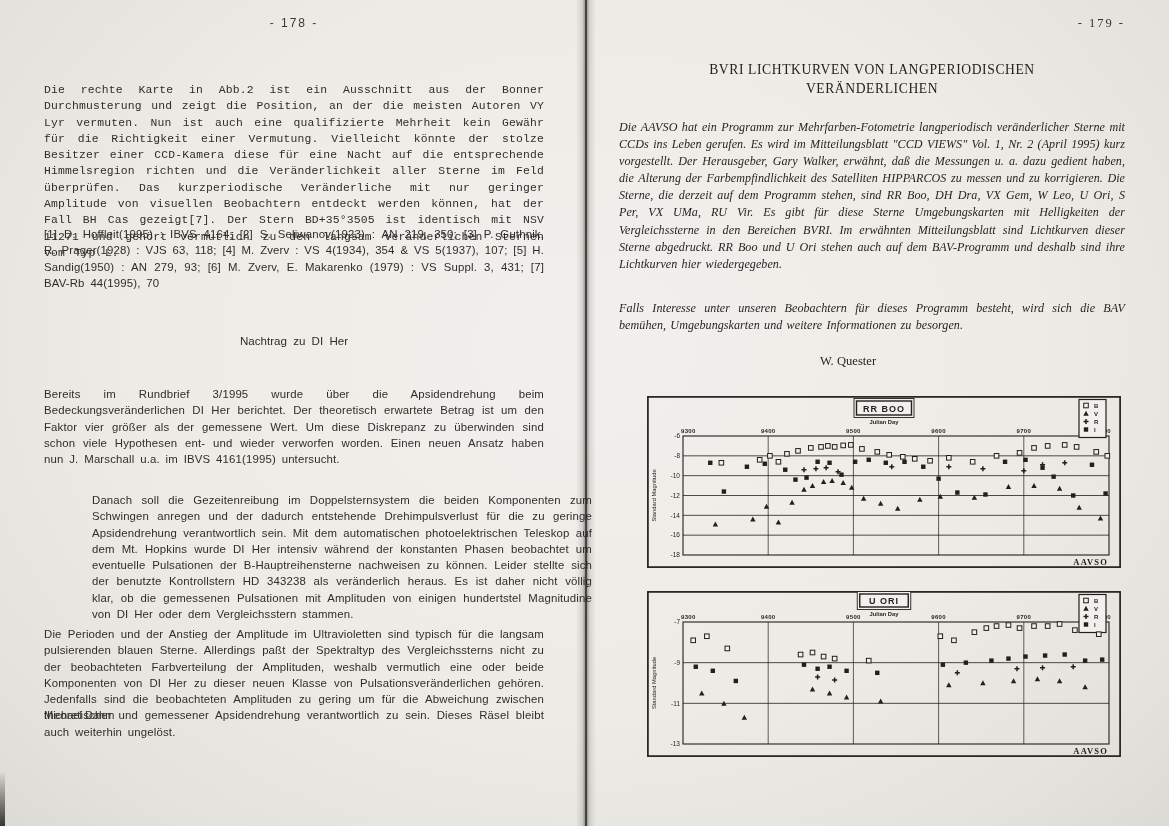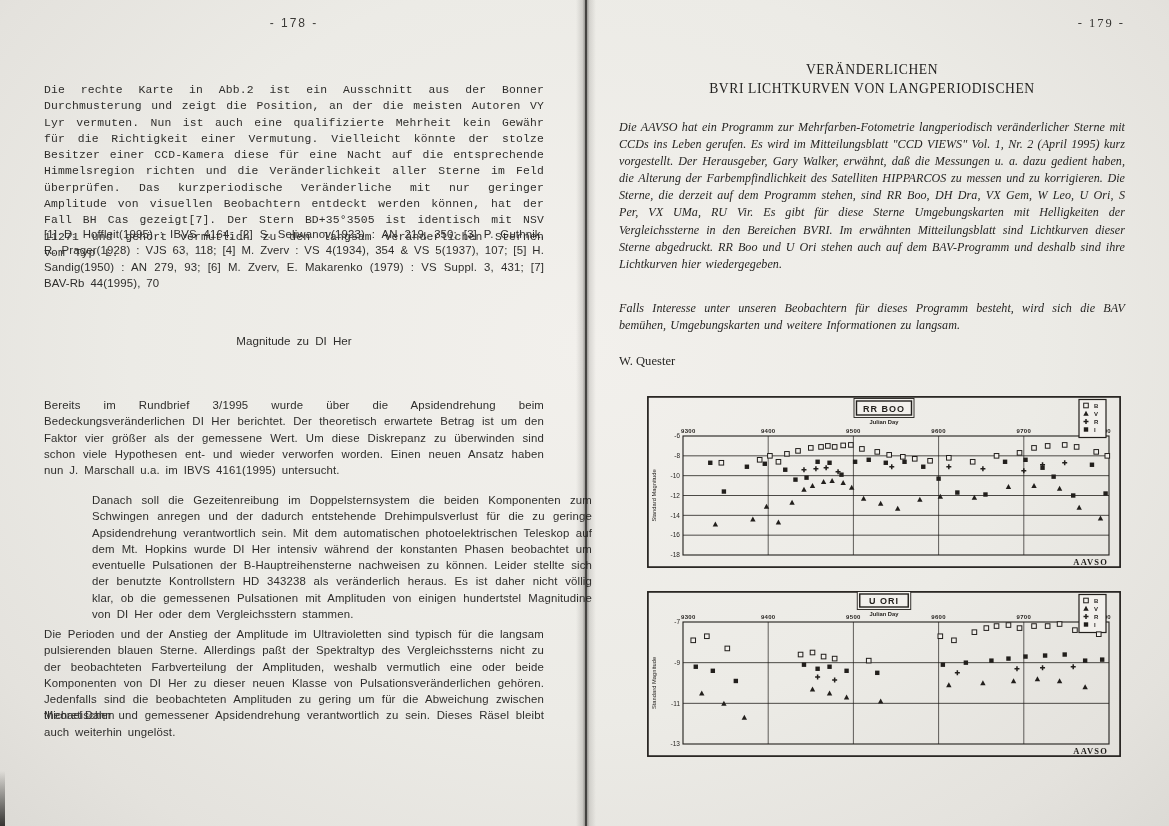--- a/index.html
+++ b/index.html
@@ -9,64 +9,64 @@
   .page{position:absolute;top:0;height:100%;}
   .page-left{left:0;width:585px;font-family:"Liberation Sans",sans-serif;}
   .page-right{left:585px;width:584px;font-family:"Liberation Serif",serif;}
   .pnum-l{position:absolute;left:44px;top:16px;width:500px;text-align:center;font-size:12px;letter-spacing:2px;color:#3a3936;}
   .pnum-r{position:absolute;left:34px;top:16px;width:506px;text-align:right;font-size:12.5px;letter-spacing:2px;color:#33322f;}
   .lp{position:absolute;left:44px;width:500px;margin:0;font-size:11.4px;line-height:16.3px;
       text-align:justify;letter-spacing:.15px;word-spacing:2.5px;color:#2e2d2b;}
   .p-abb2{top:82px;font-family:Liberation Mono, monospace;}
   .p-refs{top:226px;}
   .h-nachtrag{position:absolute;left:44px;top:334px;width:500px;text-align:center;font-size:11.6px;word-spacing:3px;color:#2e2d2b;}
-  .p-apsiden{top:397px;}
+  .p-apsiden{top:386px;}
   .p-gezeiten{top:492px;margin-left:48px;}
   .p-perioden{top:626px;}
   .sig-l{position:absolute;left:44px;top:709px;width:462px;text-align:left;font-size:11px;color:#2e2d2b;}
   .rtitle{position:absolute;left:34px;top:60px;width:506px;text-align:center;font-size:13.6px;
       line-height:19px;letter-spacing:.6px;color:#232220;}
   .rp{position:absolute;left:34px;width:506px;margin:0;font-size:12.1px;line-height:17.1px;
       text-align:justify;letter-spacing:.05px;word-spacing:1.2px;color:#262523;font-style:italic;}
   .p-aavso{top:119px;}
   .p-falls{top:300px;}
-  .sig-r{position:absolute;left:34px;top:354px;width:458px;text-align:left;font-size:12.6px;color:#262523;}
+  .sig-r{position:absolute;left:34px;top:354px;width:458px;text-align:center;font-size:12.6px;color:#262523;}
   .chart{position:absolute;left:62px;width:474px;}
   .chart-0{top:396px;height:184px;}
   .chart-1{top:591px;height:168px;}
   .gutter{position:absolute;left:576px;top:0;width:20px;height:100%;pointer-events:none;
     background:linear-gradient(90deg, rgba(0,0,0,0) 0%, rgba(62,59,54,.16) 32%, rgba(28,27,24,.5) 50%, rgba(62,59,54,.14) 68%, rgba(0,0,0,0) 100%);}
   .gutter::after{content:"";position:absolute;left:9px;top:0;width:2px;height:100%;background:rgba(24,23,21,.62);}
   .edge-mark{position:absolute;left:0;bottom:0;width:5px;height:55px;pointer-events:none;
     background:linear-gradient(to top, rgba(25,24,22,.85), rgba(25,24,22,0));}
 </style>
 </head>
 <body>
 
 <div class="spread">
 
   <div class="page page-left">
     <div class="pnum-l">- 178 -</div>
     <p class="lp p-abb2">Die rechte Karte in Abb.2 ist ein Ausschnitt aus der Bonner Durchmusterung und zeigt die Position, an der die meisten Autoren VY Lyr vermuten. Nun ist auch eine qualifizierte Mehrheit kein Gewähr für die Richtigkeit einer Vermutung. Vielleicht könnte der stolze Besitzer einer CCD-Kamera diese für eine Nacht auf die entsprechende Himmelsregion richten und die Veränderlichkeit aller Sterne im Feld überprüfen. Das kurzperiodische Veränderliche mit nur geringer Amplitude von visuellen Beobachtern entdeckt werden können, hat der Fall BH Cas gezeigt[7]. Der Stern BD+35°3505 ist identisch mit NSV 11271 und gehört vermutlich zu den langsam veränderlichen Sternen vom Typ L.</p>
     <p class="lp p-refs">[1] D. Hoffleit(1995) : IBVS 4164; [2] S. Seliwanov(1923) : AN 219, 350; [3] P. Guthnik, R. Prager(1928) : VJS 63, 118; [4] M. Zverv : VS 4(1934), 354 &amp; VS 5(1937), 107; [5] H. Sandig(1950) : AN 279, 93; [6] M. Zverv, E. Makarenko (1979) : VS Suppl. 3, 431; [7] BAV-Rb 44(1995), 70</p>
-    <div class="h-nachtrag">Magnitude zu DI Her</div>
+    <div class="h-nachtrag">Nachtrag zu DI Her</div>
     <p class="lp p-apsiden">Bereits im Rundbrief 3/1995 wurde über die Apsidendrehung beim Bedeckungsveränderlichen DI Her berichtet. Der theoretisch erwartete Betrag ist um den Faktor vier größer als der gemessene Wert. Um diese Diskrepanz zu überwinden sind schon viele Hypothesen ent- und wieder verworfen worden. Einen neuen Ansatz haben nun J. Marschall u.a. im IBVS 4161(1995) untersucht.</p>
     <p class="lp p-gezeiten">Danach soll die Gezeitenreibung im Doppelsternsystem die beiden Komponenten zum Schwingen anregen und der dadurch entstehende Drehimpulsverlust für die zu geringe Apsidendrehung verantwortlich sein. Mit dem automatischen photoelektrischen Teleskop auf dem Mt. Hopkins wurde DI Her intensiv während der konstanten Phasen beobachtet um eventuelle Pulsationen der B-Hauptreihensterne nachweisen zu können. Leider stellte sich der benutzte Kontrollstern HD 343238 als veränderlich heraus. Es ist daher nicht völlig klar, ob die gemessenen Pulsationen mit Amplituden von einigen hundertstel Magnitudine von DI Her oder dem Vergleichsstern stammen.</p>
     <p class="lp p-perioden">Die Perioden und der Anstieg der Amplitude im Ultravioletten sind typisch für die langsam pulsierenden blauen Sterne. Allerdings paßt der Spektraltyp des Vergleichssterns nicht zu der beobachteten Farbverteilung der Amplituden, weshalb vermutlich eine oder beide Komponenten von DI Her zu dieser neuen Klasse von Pulsationsveränderlichen gehören. Jedenfalls sind die beobachteten Amplituden zu gering um für die Abweichung zwischen theoretischer und gemessener Apsidendrehung verantwortlich zu sein. Dieses Räsel bleibt auch weiterhin ungelöst.</p>
     <div class="sig-l">Michael Dahm</div>
   </div>
 
   <div class="page page-right">
     <div class="pnum-r">- 179 -</div>
     <div class="rtitle">
+      <div>BVRI LICHTKURVEN VON LANGPERIODISCHEN</div>
       <div>VERÄNDERLICHEN</div>
-      <div>BVRI LICHTKURVEN VON LANGPERIODISCHEN</div>
     </div>
     <p class="rp p-aavso">Die AAVSO hat ein Programm zur Mehrfarben-Fotometrie langperiodisch veränderlicher Sterne mit CCDs ins Leben gerufen. Es wird im Mitteilungsblatt "CCD VIEWS" Vol. 1, Nr. 2 (April 1995) kurz vorgestellt. Der Herausgeber, Gary Walker, erwähnt, daß die Messungen u. a. dazu gedient haben, die Alterung der Farbempfindlichkeit des Satelliten HIPPARCOS zu messen und zu korrigieren. Die Sterne, die derzeit auf dem Programm stehen, sind RR Boo, DH Dra, VX Gem, W Leo, U Ori, S Per, VX UMa, RU Vir. Es gibt für diese Sterne Umgebungskarten mit Helligkeiten der Vergleichssterne in den Bereichen BVRI. Im erwähnten Mitteilungsblatt sind Lichtkurven dieser Sterne abgedruckt. RR Boo und U Ori stehen auch auf dem BAV-Programm und deshalb sind ihre Lichtkurven hier wiedergegeben.</p>
-    <p class="rp p-falls">Falls Interesse unter unseren Beobachtern für dieses Programm besteht, wird sich die BAV bemühen, Umgebungskarten und weitere Informationen zu langsam.</p>
+    <p class="rp p-falls">Falls Interesse unter unseren Beobachtern für dieses Programm besteht, wird sich die BAV bemühen, Umgebungskarten und weitere Informationen zu besorgen.</p>
     <div class="sig-r">W. Quester</div>
     <div class="chart chart-0"><svg width="474" height="172">
           <rect x="0.9" y="0.9" width="472.2" height="170.2" fill="none" stroke="#221f1c" stroke-width="1.7"></rect>
           <rect x="36" y="40" width="426" height="119" fill="none" stroke="#221f1c" stroke-width="1.1"></rect>
           <text x="34" y="37" text-anchor="start" fill="#221f1c" font-size="6" font-family="&quot;Liberation Sans&quot;,sans-serif" font-weight="bold" letter-spacing="0.3">9300</text>
           <line x1="121.2" y1="40" x2="121.2" y2="159" stroke="#221f1c" stroke-width="0.7"></line>
           <text x="121.2" y="37" text-anchor="middle" fill="#221f1c" font-size="6" font-family="&quot;Liberation Sans&quot;,sans-serif" font-weight="bold" letter-spacing="0.3">9400</text>
           <line x1="206.4" y1="40" x2="206.4" y2="159" stroke="#221f1c" stroke-width="0.7"></line>
           <text x="206.4" y="37" text-anchor="middle" fill="#221f1c" font-size="6" font-family="&quot;Liberation Sans&quot;,sans-serif" font-weight="bold" letter-spacing="0.3">9500</text>
           <line x1="291.6" y1="40" x2="291.6" y2="159" stroke="#221f1c" stroke-width="0.7"></line>

